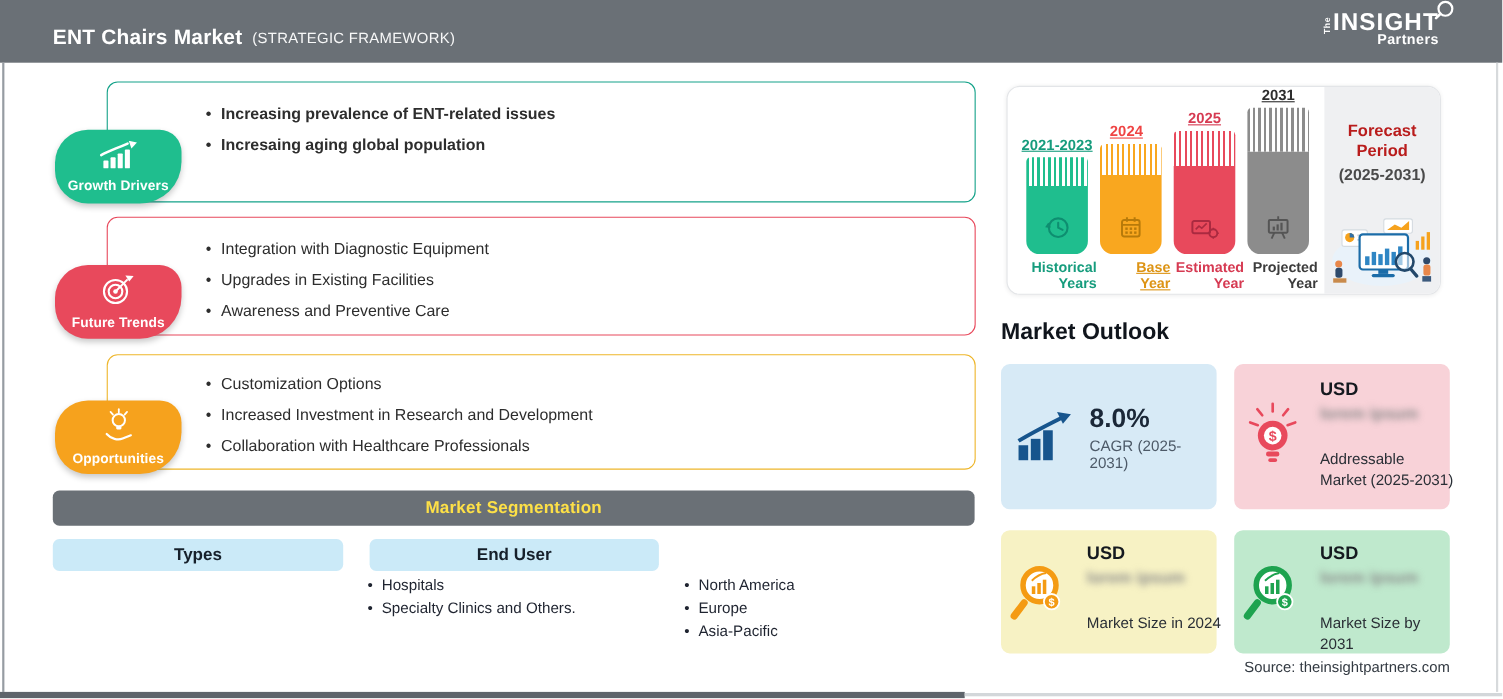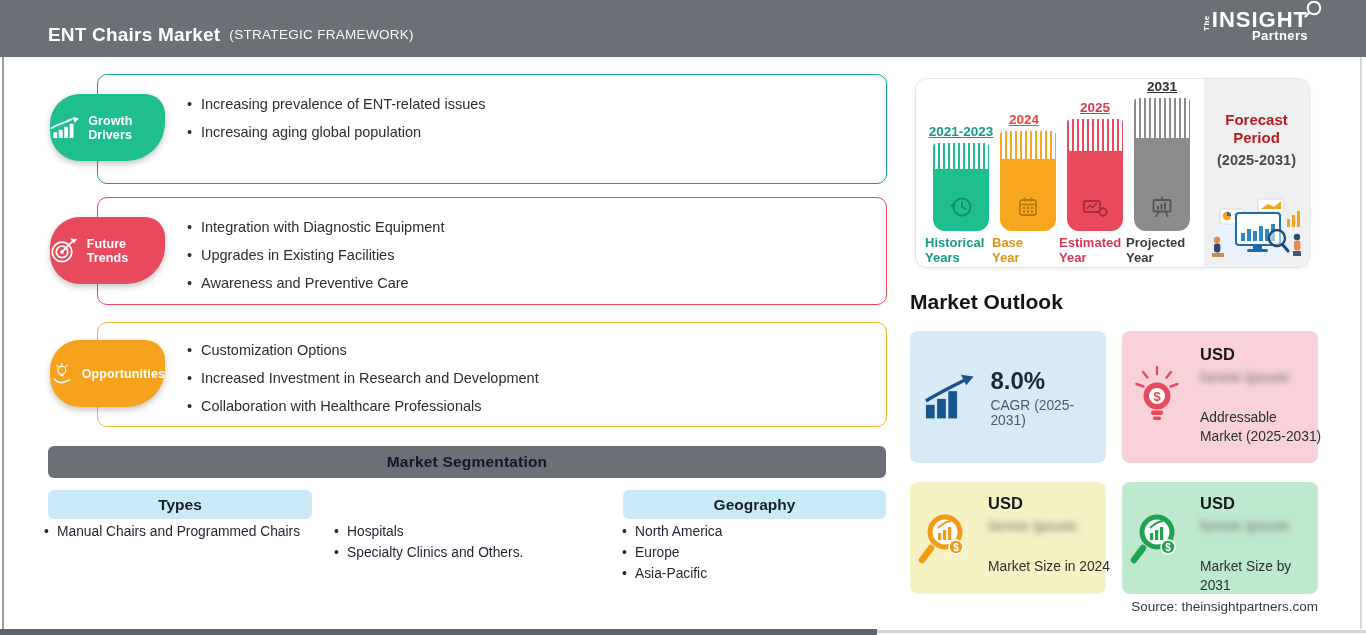--- a/index.html
+++ b/index.html
@@ -24,33 +24,33 @@
   .edge-right { position:absolute; left:1360px; top:57px; width:2px; height:572px; background:#d7dadc; }
   .next-page-edge-dark  { position:absolute; left:0;     top:629px; width:877px; height:6px; background:#5e646b; }
   .next-page-edge-light { position:absolute; left:877px; top:630px; width:489px; height:3px; background:#d3d7da; }
 
   
   .panel-box { position:absolute; left:97px; width:790px; border-radius:10px; background:#fff; }
   .panel-box.p0 { top:74px;  height:110px; border:1.6px solid #14a289; }
   .panel-box.p1 { top:197px; height:108px; border:1.6px solid #e8495c; }
   .panel-box.p2 { top:322px; height:105px; border:1.6px solid #eeb62b; }
   .panel-bullets { position:absolute; left:186px; list-style:none; }
-  .panel-bullets.p0 { top:90px; }
+  .panel-bullets.p0 { top:90px;font-weight:bold; }
   .panel-bullets.p1 { top:213px; }
   .panel-bullets.p2 { top:336px; }
   .panel-bullets li { position:relative; height:28px; line-height:28px; font-size:14.5px; color:#2d2d2d; padding-left:15px; }
   .panel-bullets li::before { content:"•"; position:absolute; left:1px; color:#2d2d2d; }
-  .panel-badge { position:absolute; left:50px; width:115px; height:67px; display:flex; flex-direction:row; align-items:center; justify-content:center; gap:8px; color:#fff; box-shadow:0 3px 6px rgba(0,0,0,.22); }
+  .panel-badge { position:absolute; left:50px; width:115px; height:67px; display:flex; flex-direction:column; align-items:center; justify-content:center; gap:8px; color:#fff; box-shadow:0 3px 6px rgba(0,0,0,.22);margin-top:24px; }
   .panel-badge.b0 { top:94px;  background:#1fbe8e; border-radius:30px 20px 38px 30px; }
   .panel-badge.b1 { top:217px; background:#e8495c; border-radius:30px 20px 38px 30px; }
   .panel-badge.b2 { top:340px; background:#f6a21d; border-radius:30px 20px 38px 30px; }
   .badge-label { font-size:12.5px; font-weight:700; letter-spacing:.1px; }
 
   
-  .seg-bar { position:absolute; left:48px; top:446px; width:838px; height:32px; background:#6a7076; border-radius:6px; display:flex; align-items:center; justify-content:center; color:#0f172a; font-size:15.5px; font-weight:700; letter-spacing:.2px; }
+  .seg-bar { position:absolute; left:48px; top:446px; width:838px; height:32px; background:#6a7076; border-radius:6px; display:flex; align-items:center; justify-content:center; color:#fde047; font-size:15.5px; font-weight:700; letter-spacing:.2px; }
   .seg-pill { position:absolute; top:490px; height:29px; background:#cbeaf8; border-radius:6px; display:flex; align-items:center; justify-content:center; font-size:15.5px; font-weight:700; color:#16202b; }
   .seg-pill.c0 { left:48px;  width:264px; }
   .seg-pill.c1 { left:336px; width:263px; }
   .seg-pill.c2 { left:623px; width:263px; }
   .seg-list { position:absolute; top:522px; list-style:none; }
   .seg-list.c0 { left:44px; }
   .seg-list.c1 { left:334px; }
   .seg-list.c2 { left:622px; }
   .seg-list li { position:relative; font-size:13.8px; line-height:20.8px; color:#1f2430; padding-left:13px; }
   .seg-list li::before { content:"•"; position:absolute; left:0; color:#1f2430; }
@@ -76,23 +76,23 @@
   .tl-bar.t3 .stripes { height:40px; background:repeating-linear-gradient(90deg,#8c8c8c 0 2px,#ffffff 2px 5px); }
   .tl-bar.t0 .solid { background:#1fbe8e; }
   .tl-bar.t1 .solid { background:#f9a71f; }
   .tl-bar.t2 .solid { background:#e8495c; }
   .tl-bar.t3 .solid { background:#8c8c8c; }
   .tl-year { position:absolute; width:80px; text-align:center; font-size:13.5px; font-weight:700;text-decoration:underline; }
   .tl-year.t0 { left:5px;   top:45px; color:#169c7d; }
   .tl-year.t1 { left:68px;  top:33px; color:#ef4444; }
   .tl-year.t2 { left:139px; top:21px; color:#d63a52; }
   .tl-year.t3 { left:206px; top:0px;  color:#2e2e2e; }
-  .tl-label { position:absolute; top:156px; width:72px; text-align:left; font-size:13px; font-weight:700; line-height:15px; }
+  .tl-label { position:absolute; top:156px; width:72px; text-align:right; font-size:13px; font-weight:700; line-height:15px; }
   .tl-label.t0 { left:9px;   color:#169c7d; }
-  .tl-label.t1 { left:76px;  color:#dd9415; }
+  .tl-label.t1 { left:76px;  color:#dd9415;text-decoration:underline; }
   .tl-label.t2 { left:143px; color:#d63a52; }
   .tl-label.t3 { left:210px; color:#3c3c3c; }
 
   
   .outlook-title { position:absolute; left:910px; top:290px; font-size:21px; font-weight:700; color:#10151c; }
   .card { position:absolute; border-radius:8px; }
   .card-blue   { left:910px;  top:331px; width:196px; height:132px; background:#d7eaf6; display:flex; align-items:center; padding-left:14px; gap:12px; }
   .card-pink   { left:1122px; top:331px; width:196px; height:132px; background:#f8d2d8; }
   .card-yellow { left:910px;  top:482px; width:196px; height:112px; background:#f7f2c4; }
   .card-green  { left:1122px; top:482px; width:196px; height:112px; background:#bfe9cd; }
@@ -186,24 +186,21 @@
       </g>
       <circle cx="17" cy="11" r="5.6" stroke="#fff" stroke-width="1.8" fill="none"></circle>
       <rect x="14.6" y="16.6" width="4.8" height="2.8" rx="1" fill="#fff"></rect>
       <path d="M6 23.5 c4 4.5 10 6 14.5 4.2 l7.5 -3" stroke="#fff" stroke-width="2" fill="none" stroke-linecap="round"></path>
     </svg>
     <span class="badge-label">Opportunities</span>
   </div>
 
   <div class="seg-bar">Market Segmentation</div>
   <div class="seg-pill c0">Types</div>
-  <div class="seg-pill c2">Geography</div>
-  <ul class="seg-list c0">
-    <li>Manual Chairs and Programmed Chairs</li>
-  </ul>
+  <div class="seg-pill c1">End User</div>
   <ul class="seg-list c1">
     <li>Hospitals</li>
     <li>Specialty Clinics and Others.</li>
   </ul>
   <ul class="seg-list c2">
     <li>North America</li>
     <li>Europe</li>
     <li>Asia-Pacific</li>
   </ul>
 

